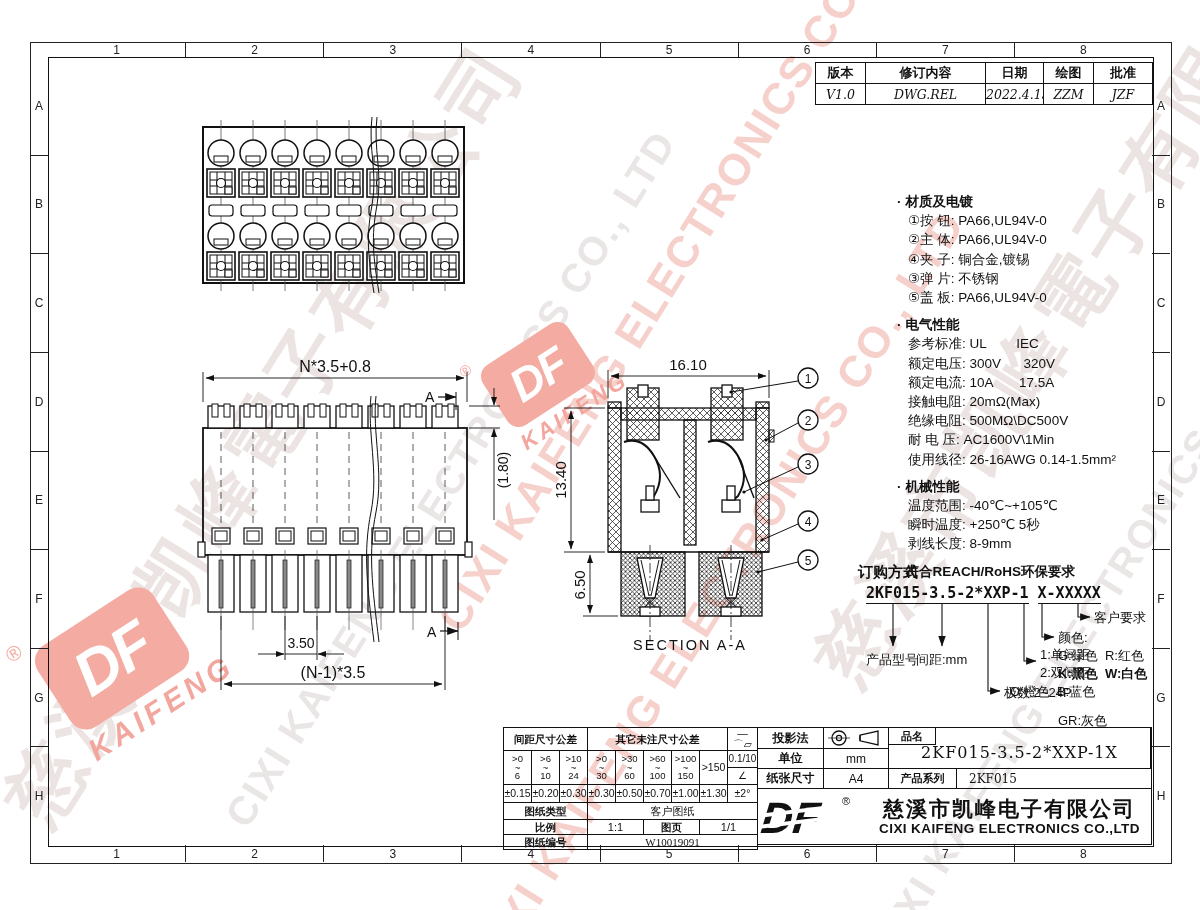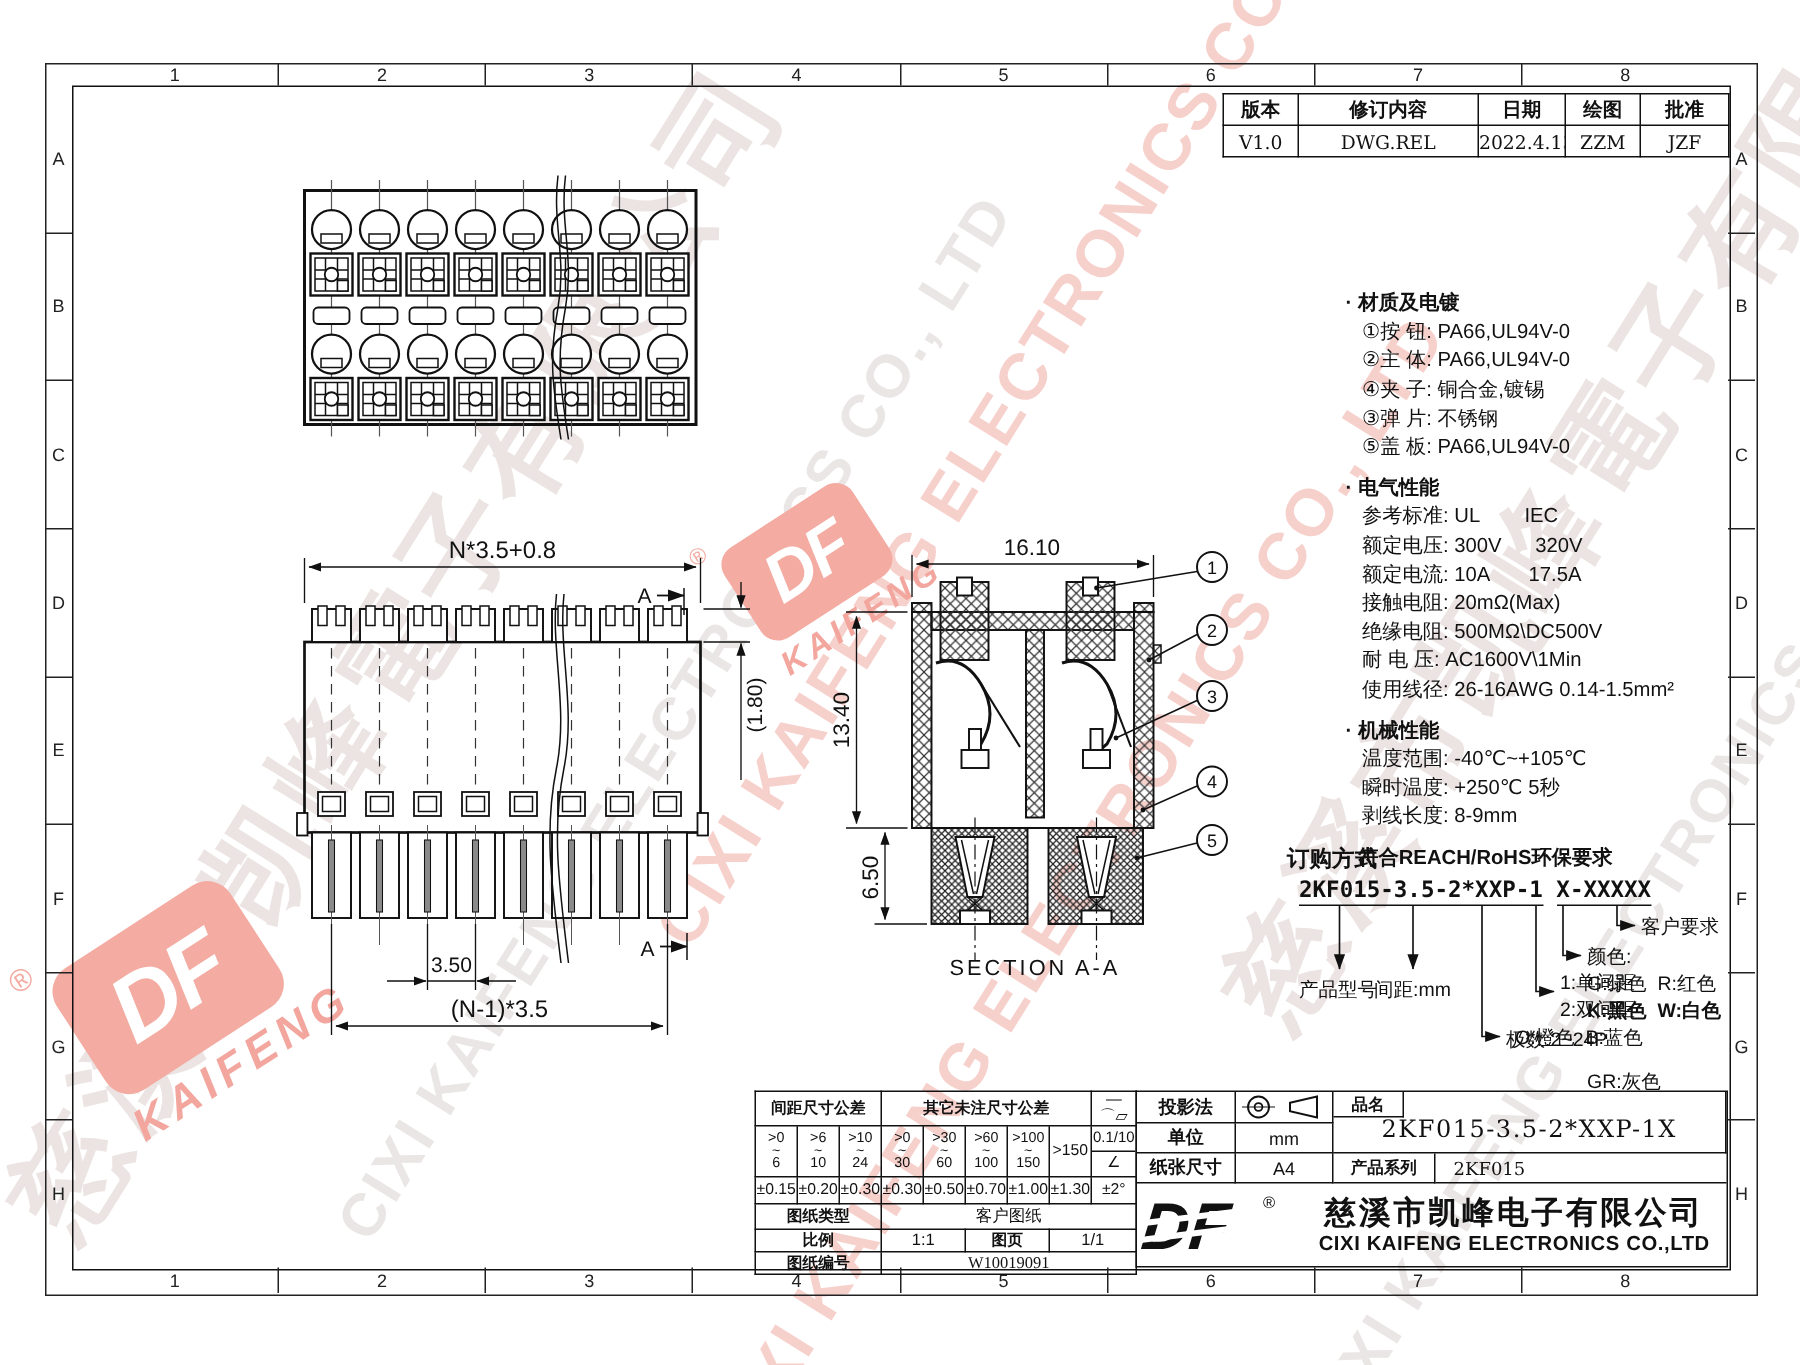--- a/index.html
+++ b/index.html
@@ -36,21 +36,21 @@
             font-size:15px;font-weight:bold;letter-spacing:0;}
   .useg{border-bottom:1.6px solid #111;padding-bottom:1px;}
   .useg+.useg{margin-left:9px;text-align:center;}
   .olabel{position:absolute;z-index:3;font-size:13px;white-space:pre;}
   
   table{border-collapse:collapse;position:absolute;z-index:4;table-layout:fixed;padding-left:48px;}
   td{border:1px solid #111;text-align:center;padding:0;overflow:hidden;}
   .rev{left:815px;top:62px;width:337px;}
   .rev td{font-size:12.5px;height:20px;}
   .rev .hd{font-weight:bold;font-size:13px;}
-  .rev .vv{font-family:"DejaVu Serif",serif;}
+  .rev .vv{font-family:"DejaVu Serif",serif;font-style:italic;}
   
   .tol{left:503px;top:727px;width:254px;font-size:10.5px;}
   .tol td{line-height:11px;}
   .tol .hd{font-weight:bold;font-size:10.5px;}
   .rng div{font-size:9.5px;line-height:10.5px;}
   .rng .tld{line-height:7px;}
   .two div{line-height:16px;font-size:10px;}
   .two .ang{border-top:1px solid #111;}
   .big6{font-size:11px;}
   

